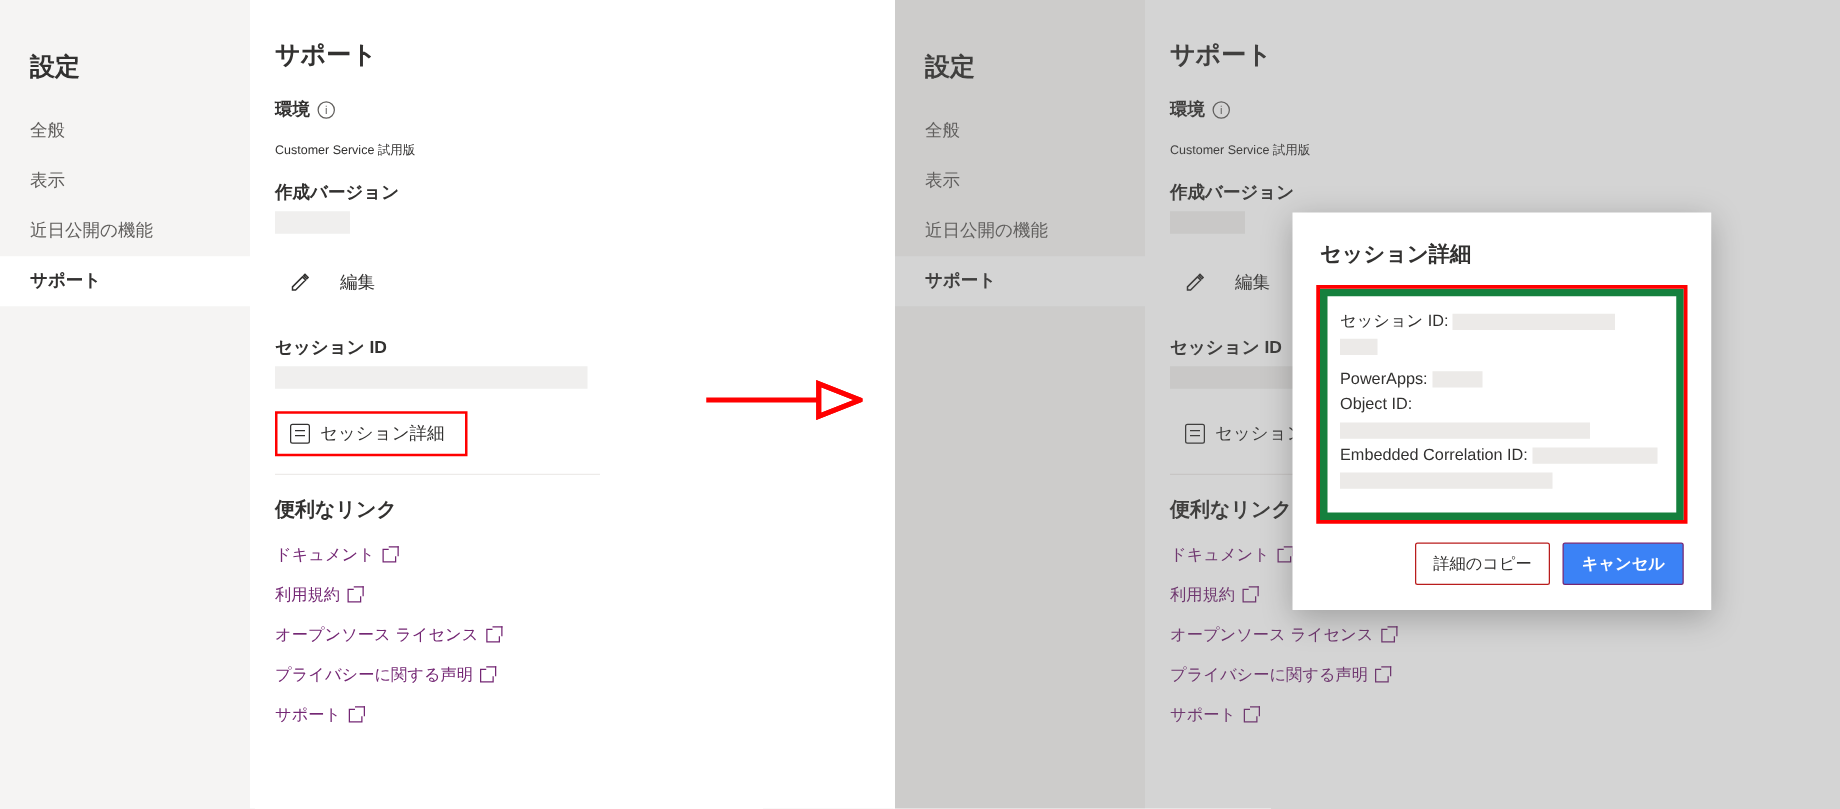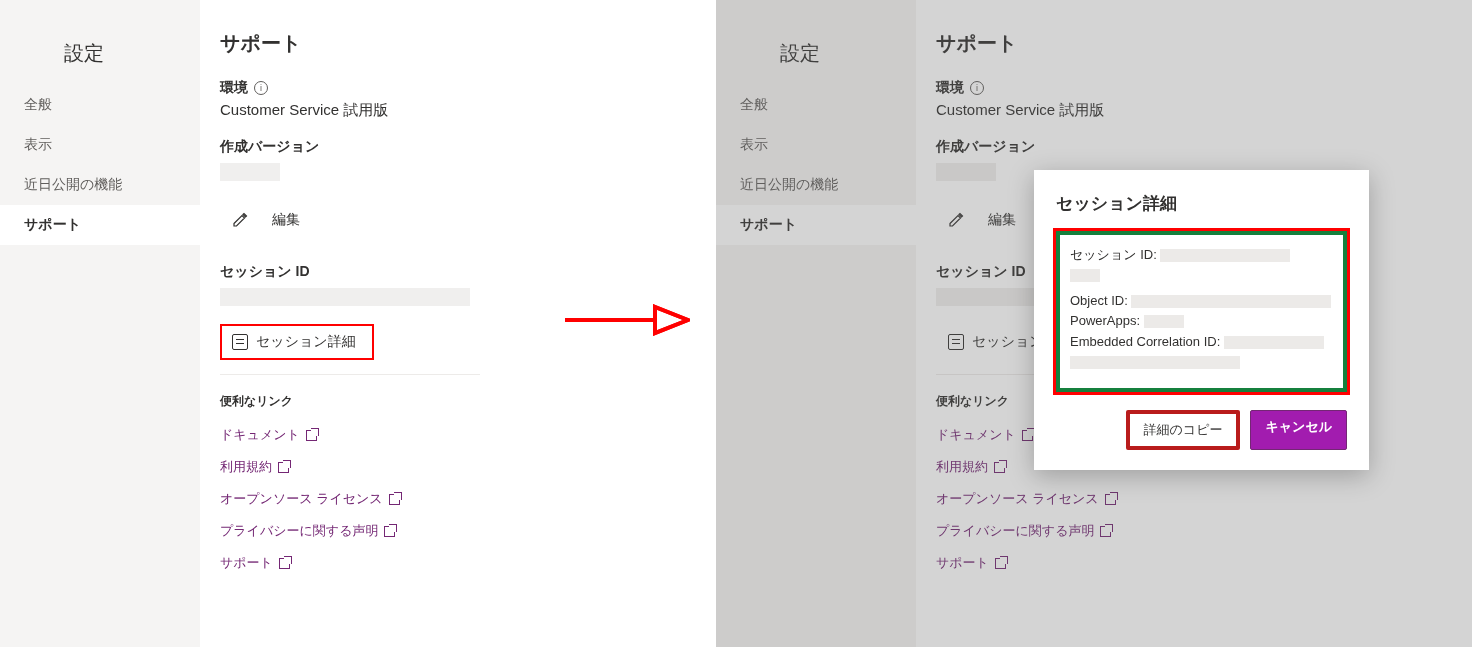--- a/index.html
+++ b/index.html
@@ -2,60 +2,60 @@
 <html><head>
   <meta charset="utf-8">
   <style>
     * { box-sizing: border-box; margin: 0; padding: 0; }
     body { font-family: "Segoe UI", "Yu Gothic UI", sans-serif; display: flex; background: #fff; }
     .pane { position: relative; height: 647px; overflow: hidden; }
     .pane-left { width: 716px; border-right: 2px solid #fff; }
     .pane-right { width: 756px; }
     .layout { display: flex; height: 100%; }
     .sidebar { width: 200px; background: #f5f4f3; padding-top: 40px; }
-    .sidebar h2 { font-size: 20px; font-weight: 400; color: #323130; padding: 0 20px 18px 24px; margin-left: 40px; }
+    .sidebar h2 { font-size: 20px; font-weight: 700; color: #323130; padding: 0 20px 18px 24px; }
     .nav-item { padding: 11px 24px; font-size: 14px; color: #605e5c; cursor: pointer; }
     .nav-item.active { background: #fff; color: #323130; font-weight: 600; }
     .content { flex: 1; padding: 30px 20px 20px 20px; background: #fff; }
     .content h2.title { font-size: 20px; font-weight: 600; color: #323130; margin-bottom: 22px; }
-    .label-row { display: flex; align-items: center; gap: 6px; font-size: 14px; color: #323130; font-weight: 600; margin-bottom: 4px; }
+    .label-row { display: flex; align-items: center; gap: 6px; font-size: 14px; color: #323130; font-weight: 600; margin-bottom: 16px; }
     .info-icon { width: 14px; height: 14px; border: 1.2px solid #605e5c; border-radius: 50%; display: inline-flex; align-items: center; justify-content: center; font-size: 9px; color: #605e5c; font-weight: normal; }
-    .val { font-size: 15px; color: #323130; margin-bottom: 18px; }
+    .val { font-size: 10px; color: #323130; margin-bottom: 18px; }
     .redacted { display: inline-block; background: #f0efee; height: 18px; width: 60px; vertical-align: middle; }
     .redacted.wide { width: 250px; }
     .sub-title { font-size: 14px; font-weight: 700; color: #323130; margin-top: 10px; margin-bottom: 6px; }
     .edit-btn { display: inline-flex; align-items: center; gap: 24px; font-size: 14px; color: #323130; padding: 6px 4px; margin: 6px 0 18px 8px; cursor: pointer; }
     .pencil { width: 16px; height: 16px; }
     .session-btn-wrap { margin: 10px 0 14px 0; }
     .session-btn { display: inline-flex; align-items: center; gap: 8px; font-size: 14px; color: #323130; padding: 7px 16px 7px 10px; cursor: pointer; border: 2.5px solid transparent; }
     .session-btn.highlight { border-color: #ff0000; }
     .doc-icon { width: 16px; height: 16px; border: 1.3px solid #323130; border-radius: 2px; position: relative; }
     .doc-icon::before, .doc-icon::after { content:""; position:absolute; background:#323130; height:1.2px; left:3px; right:3px; }
     .doc-icon::before { top:4px; }
     .doc-icon::after { top:8px; }
     .divider { border-top: 1px solid #edebe9; margin: 10px 0 18px 0; width: 260px; }
-    .links-title { font-size: 12px; font-weight: 600; color: #323130; margin-bottom: 16px; }
+    .links-title { font-size: 16px; font-weight: 600; color: #323130; margin-bottom: 16px; }
     .link { display: flex; align-items: center; gap: 6px; font-size: 13px; color: #742774; margin-bottom: 14px; cursor: pointer; }
     .ext-icon { width: 11px; height: 11px; border: 1.2px solid #742774; position: relative; }
     .ext-icon::after { content:""; position:absolute; width:7px; height:7px; border-top:1.2px solid #742774; border-right:1.2px solid #742774; top:-3px; right:-3px; background:#fff; }
 
     .arrow-wrap { position: absolute; left: 560px; top: 295px; }
     .arrow-svg { width: 130px; height: 50px; }
 
     .overlay { position: absolute; inset: 0; background: rgba(100,100,100,0.28); }
     .dialog { position: absolute; left: 318px; top: 170px; width: 335px; background: #fff; padding: 22px 22px 20px 22px; box-shadow: 0 6px 24px rgba(0,0,0,0.25); }
     .dialog h3 { font-size: 17px; font-weight: 600; color: #323130; margin-bottom: 16px; }
-    .details-box { border: 4px solid #15803d; outline: 3px solid #ff0000; padding: 10px 10px; font-size: 13px; color: #323130; line-height: 1.55; }
+    .details-box { border: 6px solid #15803d; outline: 3px solid #ff0000; padding: 10px 10px; font-size: 13px; color: #323130; line-height: 1.55; }
     .details-box .group { margin-bottom: 6px; }
     .details-box .k { color: #323130; }
     .details-box .r { display:inline-block; background:#eceae8; height:13px; vertical-align:middle; }
     .btn-row { display: flex; justify-content: flex-end; gap: 10px; margin-top: 18px; }
     .btn { font-size: 13px; padding: 7px 14px; cursor: pointer; border-radius: 2px; }
-    .btn-outline { background: #fff; border: 4px solid #b91c1c; color: #323130; }
-    .btn-primary { background: #a21caf; border: 1px solid #742774; color: #fff; font-weight: 600; }
+    .btn-outline { background: #fff; border: 1px solid #b91c1c; color: #323130; }
+    .btn-primary { background: #3b82f6; border: 1px solid #742774; color: #fff; font-weight: 600; }
   </style>
 </head>
 <body>
 
 <div class="pane pane-left">
   <div class="layout">
     <div class="sidebar">
       <h2>設定</h2>
       <div class="nav-item">全般</div>
       <div class="nav-item">表示</div>
@@ -192,22 +192,22 @@
   <div class="overlay"></div>
   <div class="dialog">
     <h3>セッション詳細</h3>
     <div class="details-box">
       <div class="group">
         <span class="k">セッション ID:</span>
         <span class="r" style="width:130px"></span><br>
         <span class="r" style="width:30px"></span>
       </div>
       <div class="group">
+        <div><span class="k">PowerApps:</span> <span class="r" style="width:40px"></span></div>
         <div><span class="k">Object ID:</span> <span class="r" style="width:200px"></span></div>
-        <div><span class="k">PowerApps:</span> <span class="r" style="width:40px"></span></div>
         <div><span class="k">Embedded Correlation ID:</span> <span class="r" style="width:100px"></span></div>
         <div><span class="r" style="width:170px"></span></div>
       </div>
     </div>
     <div class="btn-row">
       <div class="btn btn-outline">詳細のコピー</div>
       <div class="btn btn-primary">キャンセル</div>
     </div>
   </div>
 </div>

